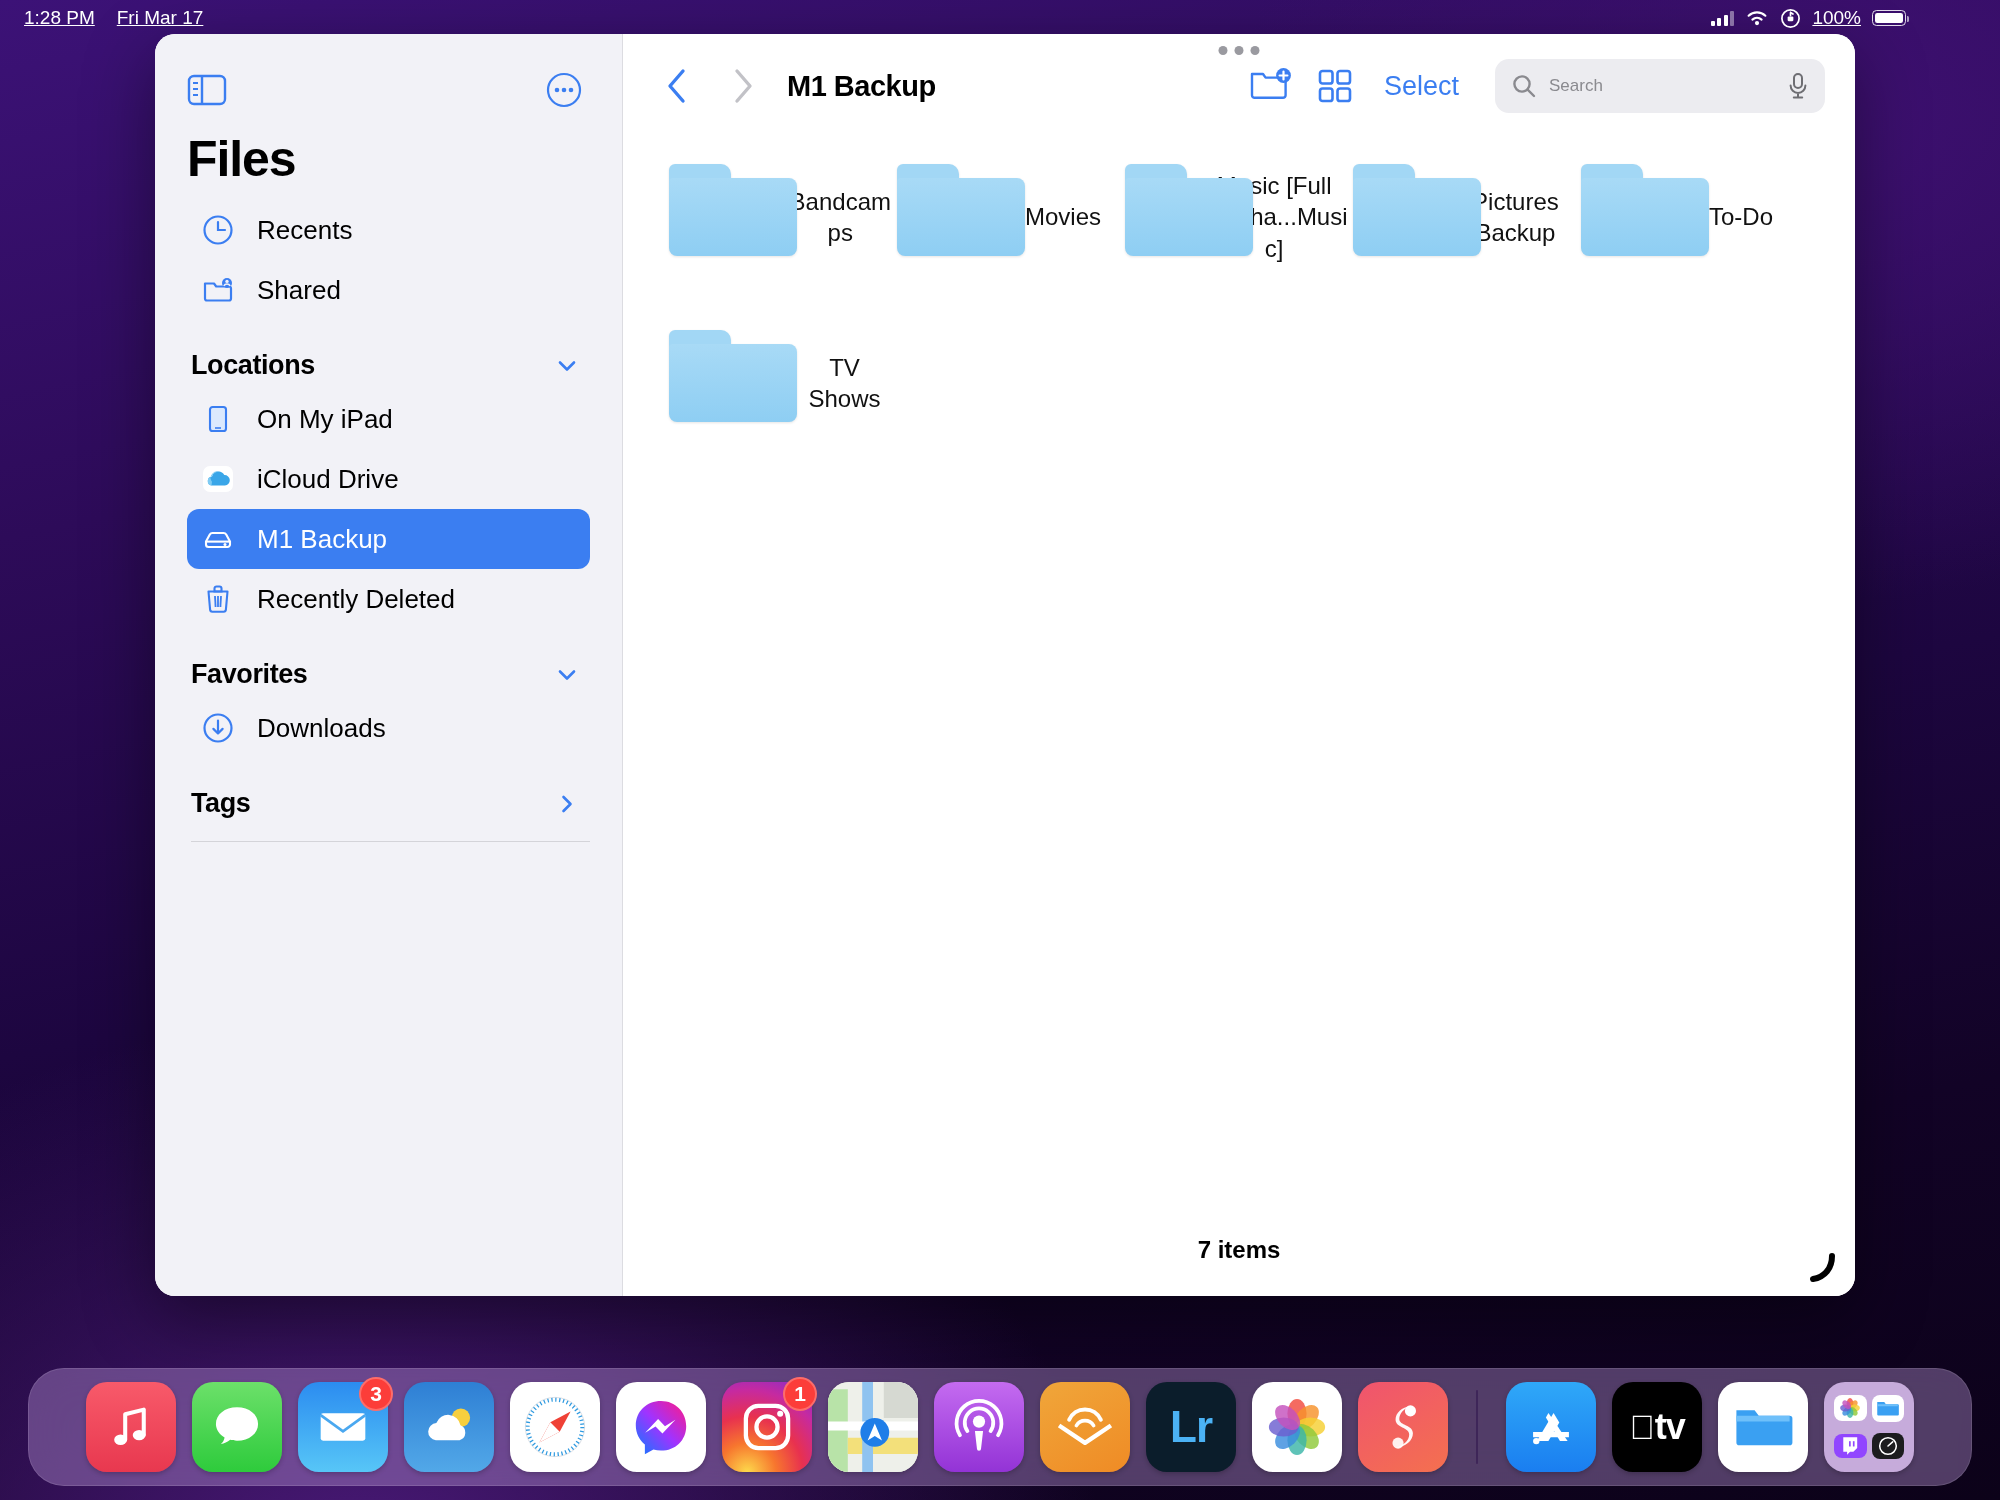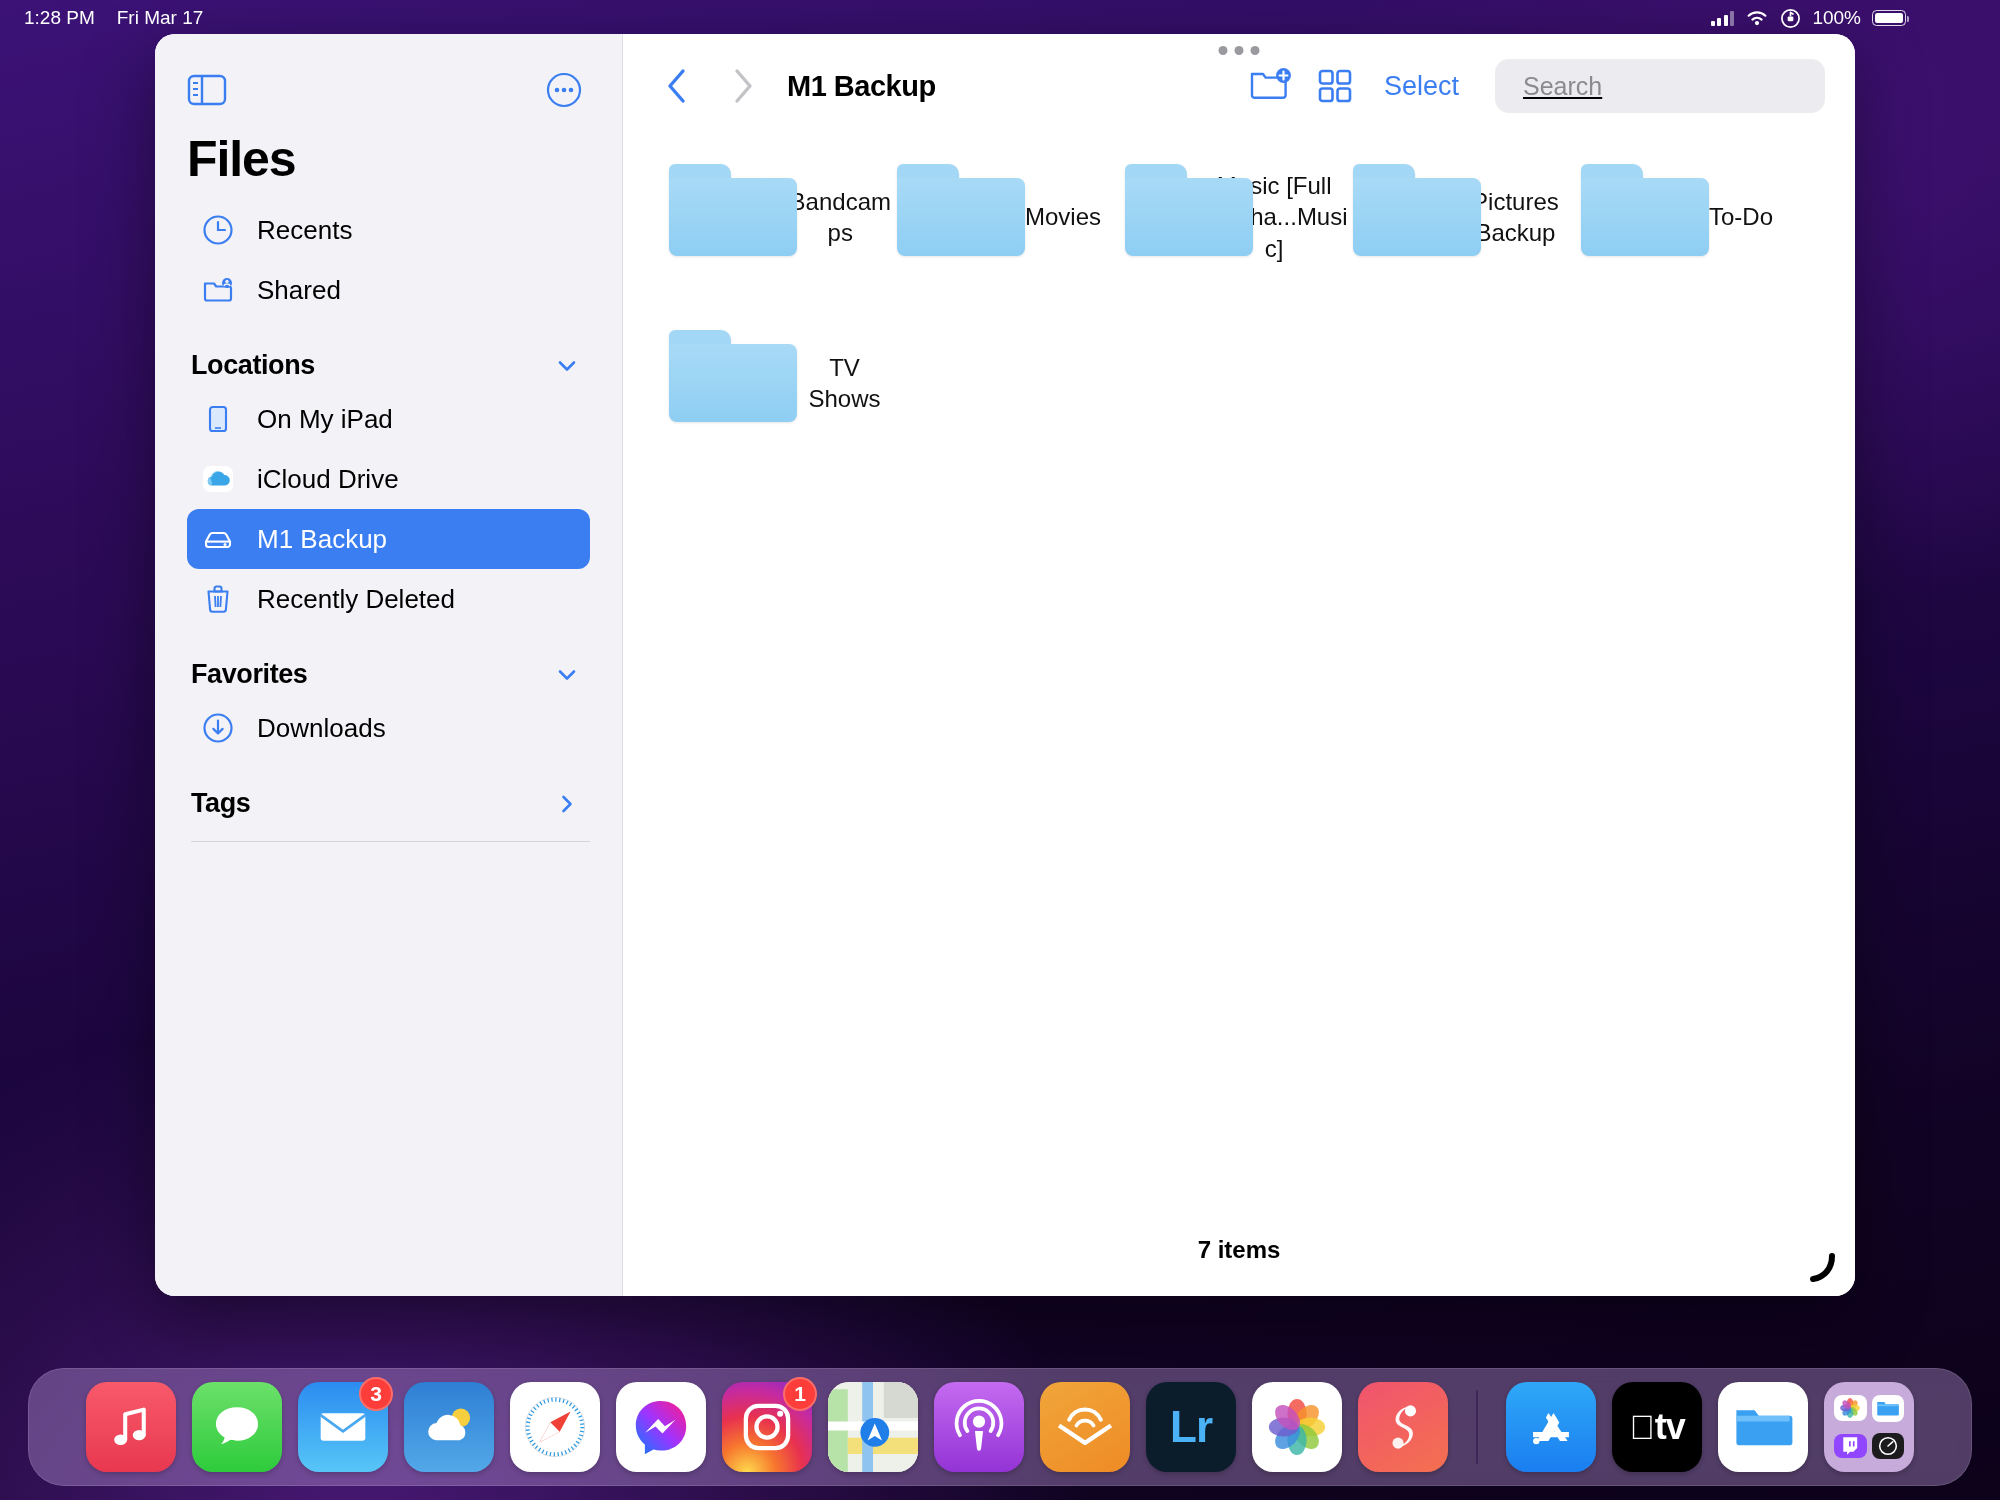--- a/index.html
+++ b/index.html
@@ -17,21 +17,21 @@
       radial-gradient(ellipse 1200px 900px at 18% 105%, #4b1a7a 0%, rgba(75,26,122,0) 62%),
       radial-gradient(ellipse 1000px 800px at 92% 8%, #3d1070 0%, rgba(61,16,112,0) 60%),
       linear-gradient(168deg, #3c1277 0%, #2d0b59 28%, #1d0640 55%, #120326 78%, #0c0219 100%);
   }
 
   
   #statusbar {
     position:absolute; top:0; left:0; width:1946px; height:36px;
     display:flex; align-items:center; justify-content:space-between;
     padding:0 40px 0 24px;
-    color:#fff; font-size:19px; z-index:40;
+    color:#fff; font-size:19px; z-index:40;text-decoration:underline;
   }
   .sb-left { display:flex; align-items:center; gap:22px; font-weight:500; }
   .sb-right { display:flex; align-items:center; gap:11px; font-weight:500; }
   .sig { display:flex; align-items:flex-end; gap:2.5px; height:15px; }
   .sig i { width:4px; background:#fff; border-radius:1px; display:block; }
   .sig i:nth-child(1){height:5px;} .sig i:nth-child(2){height:8px;}
   .sig i:nth-child(3){height:11px;} .sig i:nth-child(4){height:15px;opacity:.42;}
   .batt {
     width:34px; height:16px; border:1.8px solid rgba(255,255,255,.85);
     border-radius:4.5px; position:relative; padding:1.6px;
@@ -101,21 +101,21 @@
   .tb-btn { width:54px; height:54px; display:flex; align-items:center; justify-content:center; }
   #select-btn {
     font-size:27px; color:#3b7ef1; padding:0 22px; white-space:nowrap;
   }
   #searchbox {
     width:330px; height:54px; background:#ececf0; border-radius:14px;
     display:flex; align-items:center; gap:12px; padding:0 16px; margin-left:14px;
   }
   #search-input {
     flex:1; border:none; outline:none; background:transparent;
-    font-family:"Liberation Sans", sans-serif; font-size:25px; color:#000000;text-decoration:underline;
+    font-family:"Liberation Sans", sans-serif; font-size:17px; color:#000000;
   }
   #search-input::placeholder { color:#8a8a8f; }
 
   
   #grid {
     flex:1; padding:44px 46px 0 46px;
     display:grid; grid-template-columns:repeat(5, 1fr);
     grid-auto-rows:min-content; row-gap:60px; align-content:start;
   }
   .item { display:flex; flex-direction:row; align-items:center; cursor:default; }

